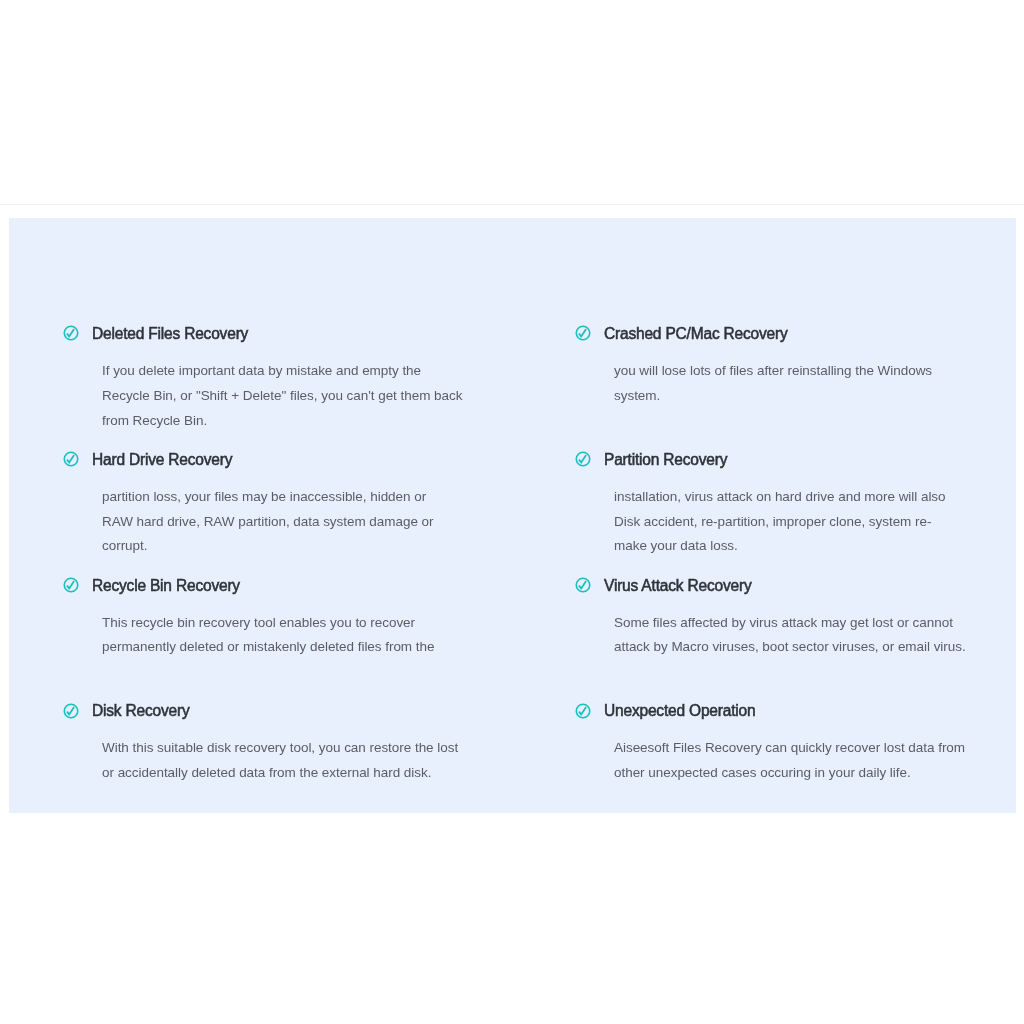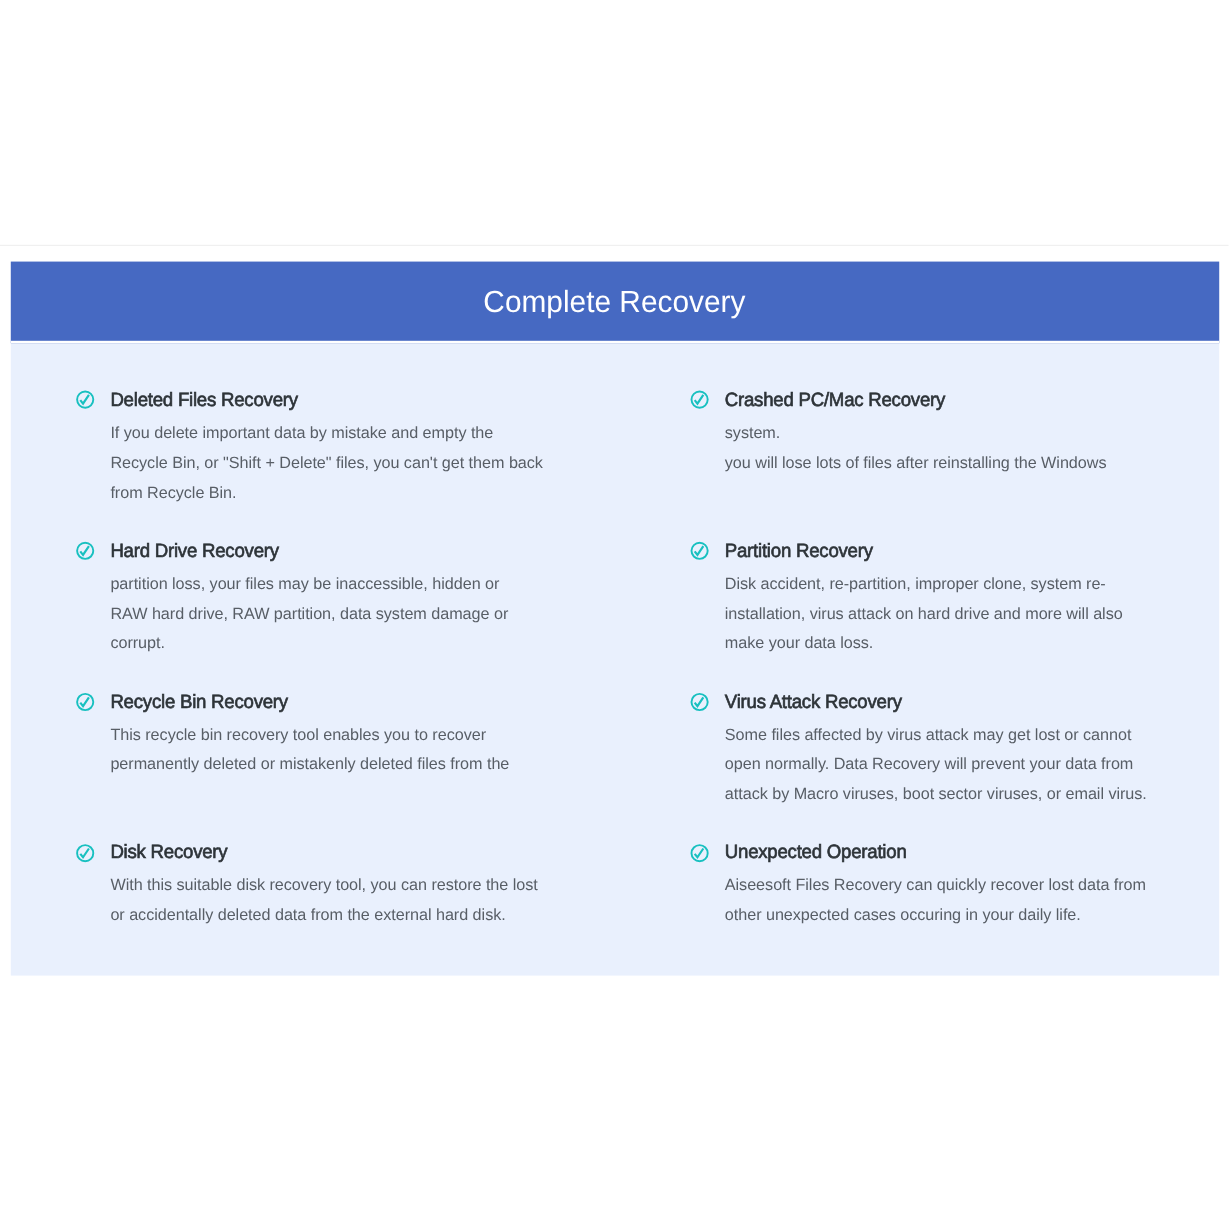--- a/index.html
+++ b/index.html
@@ -29,35 +29,32 @@
   .item { position:absolute; left:0; }
   .item-icon { position:absolute; left:-0.5px; top:0.2px; width:16px; height:16px; line-height:0; }
   .item-title {
     position:absolute; left:29px; top:-0.3px;
     font-size:16px; font-weight:normal; color:var(--heading-color,#2d3338);
     -webkit-text-stroke:0.55px var(--heading-color,#2d3338);
     letter-spacing:-0.2px; line-height:18px; margin:0;
     white-space:nowrap;
     transform: scaleX(0.97); transform-origin: left center;
   }
-  .item-desc { position:absolute; left:29px; top:23.8px; margin:0; padding:0; }
+  .item-desc { position:absolute; left:29px; top:23.8px; margin:10px; padding:0; }
   .item-desc .ln {
     display:block; font-size:13.5px; color:var(--body-text-color,#585e66);
     line-height:24.85px; white-space:pre; letter-spacing:-0.04px;
   }
 </style>
 </head>
 <body>
 
 <div class="page">
   <div class="top-rule" style="background: rgb(240, 240, 240);"></div>
   <div class="card" style="background: rgb(233, 240, 253);">
-    <div class="card-header" style="background: rgb(70, 105, 194); color: rgb(255, 255, 255);">
-      <span>Complete Recovery</span>
-    </div>
     <div class="grid">
       <div class="col left" id="col0">
           <div class="item" style="top: 39.3px;">
             <span class="item-icon"><svg viewBox="0 0 16 16" width="16" height="16" aria-hidden="true">
                 <circle cx="8" cy="8" r="6.75" fill="none" stroke="#18c0c0" stroke-width="1.6"></circle>
                 <path d="M3.9 8.5 L6.2 11.4 L11.1 4.1" fill="none" stroke="#18c0c0" stroke-width="1.8" stroke-linecap="butt" stroke-linejoin="miter"></path>
               </svg></span>
             <div class="item-title">Deleted Files Recovery</div>
             <div class="item-desc">
               <span class="ln">If you delete important data by mistake and empty the</span>
@@ -101,45 +98,44 @@
           </div>
         </div>
       <div class="col right" id="col1">
           <div class="item" style="top: 39.3px;">
             <span class="item-icon"><svg viewBox="0 0 16 16" width="16" height="16" aria-hidden="true">
                 <circle cx="8" cy="8" r="6.75" fill="none" stroke="#18c0c0" stroke-width="1.6"></circle>
                 <path d="M3.9 8.5 L6.2 11.4 L11.1 4.1" fill="none" stroke="#18c0c0" stroke-width="1.8" stroke-linecap="butt" stroke-linejoin="miter"></path>
               </svg></span>
             <div class="item-title">Crashed PC/Mac Recovery</div>
             <div class="item-desc">
+              <span class="ln">you will lose lots of files after reinstalling the Windows</span>
               <span class="ln">system.</span>
-              <span class="ln">you will lose lots of files after reinstalling the Windows</span>
             </div>
           </div>
           <div class="item" style="top: 165px;">
             <span class="item-icon"><svg viewBox="0 0 16 16" width="16" height="16" aria-hidden="true">
                 <circle cx="8" cy="8" r="6.75" fill="none" stroke="#18c0c0" stroke-width="1.6"></circle>
                 <path d="M3.9 8.5 L6.2 11.4 L11.1 4.1" fill="none" stroke="#18c0c0" stroke-width="1.8" stroke-linecap="butt" stroke-linejoin="miter"></path>
               </svg></span>
             <div class="item-title">Partition Recovery</div>
             <div class="item-desc">
+              <span class="ln">installation, virus attack on hard drive and more will also</span>
               <span class="ln">Disk accident, re-partition, improper clone, system re-</span>
-              <span class="ln">installation, virus attack on hard drive and more will also</span>
               <span class="ln">make your data loss.</span>
             </div>
           </div>
           <div class="item" style="top: 290.8px;">
             <span class="item-icon"><svg viewBox="0 0 16 16" width="16" height="16" aria-hidden="true">
                 <circle cx="8" cy="8" r="6.75" fill="none" stroke="#18c0c0" stroke-width="1.6"></circle>
                 <path d="M3.9 8.5 L6.2 11.4 L11.1 4.1" fill="none" stroke="#18c0c0" stroke-width="1.8" stroke-linecap="butt" stroke-linejoin="miter"></path>
               </svg></span>
             <div class="item-title">Virus Attack Recovery</div>
             <div class="item-desc">
               <span class="ln">Some files affected by virus attack may get lost or cannot</span>
-              <span class="ln">open normally. Data Recovery will prevent your data from</span>
               <span class="ln">attack by Macro viruses, boot sector viruses, or email virus.</span>
             </div>
           </div>
           <div class="item" style="top: 416.7px;">
             <span class="item-icon"><svg viewBox="0 0 16 16" width="16" height="16" aria-hidden="true">
                 <circle cx="8" cy="8" r="6.75" fill="none" stroke="#18c0c0" stroke-width="1.6"></circle>
                 <path d="M3.9 8.5 L6.2 11.4 L11.1 4.1" fill="none" stroke="#18c0c0" stroke-width="1.8" stroke-linecap="butt" stroke-linejoin="miter"></path>
               </svg></span>
             <div class="item-title">Unexpected Operation</div>
             <div class="item-desc">

